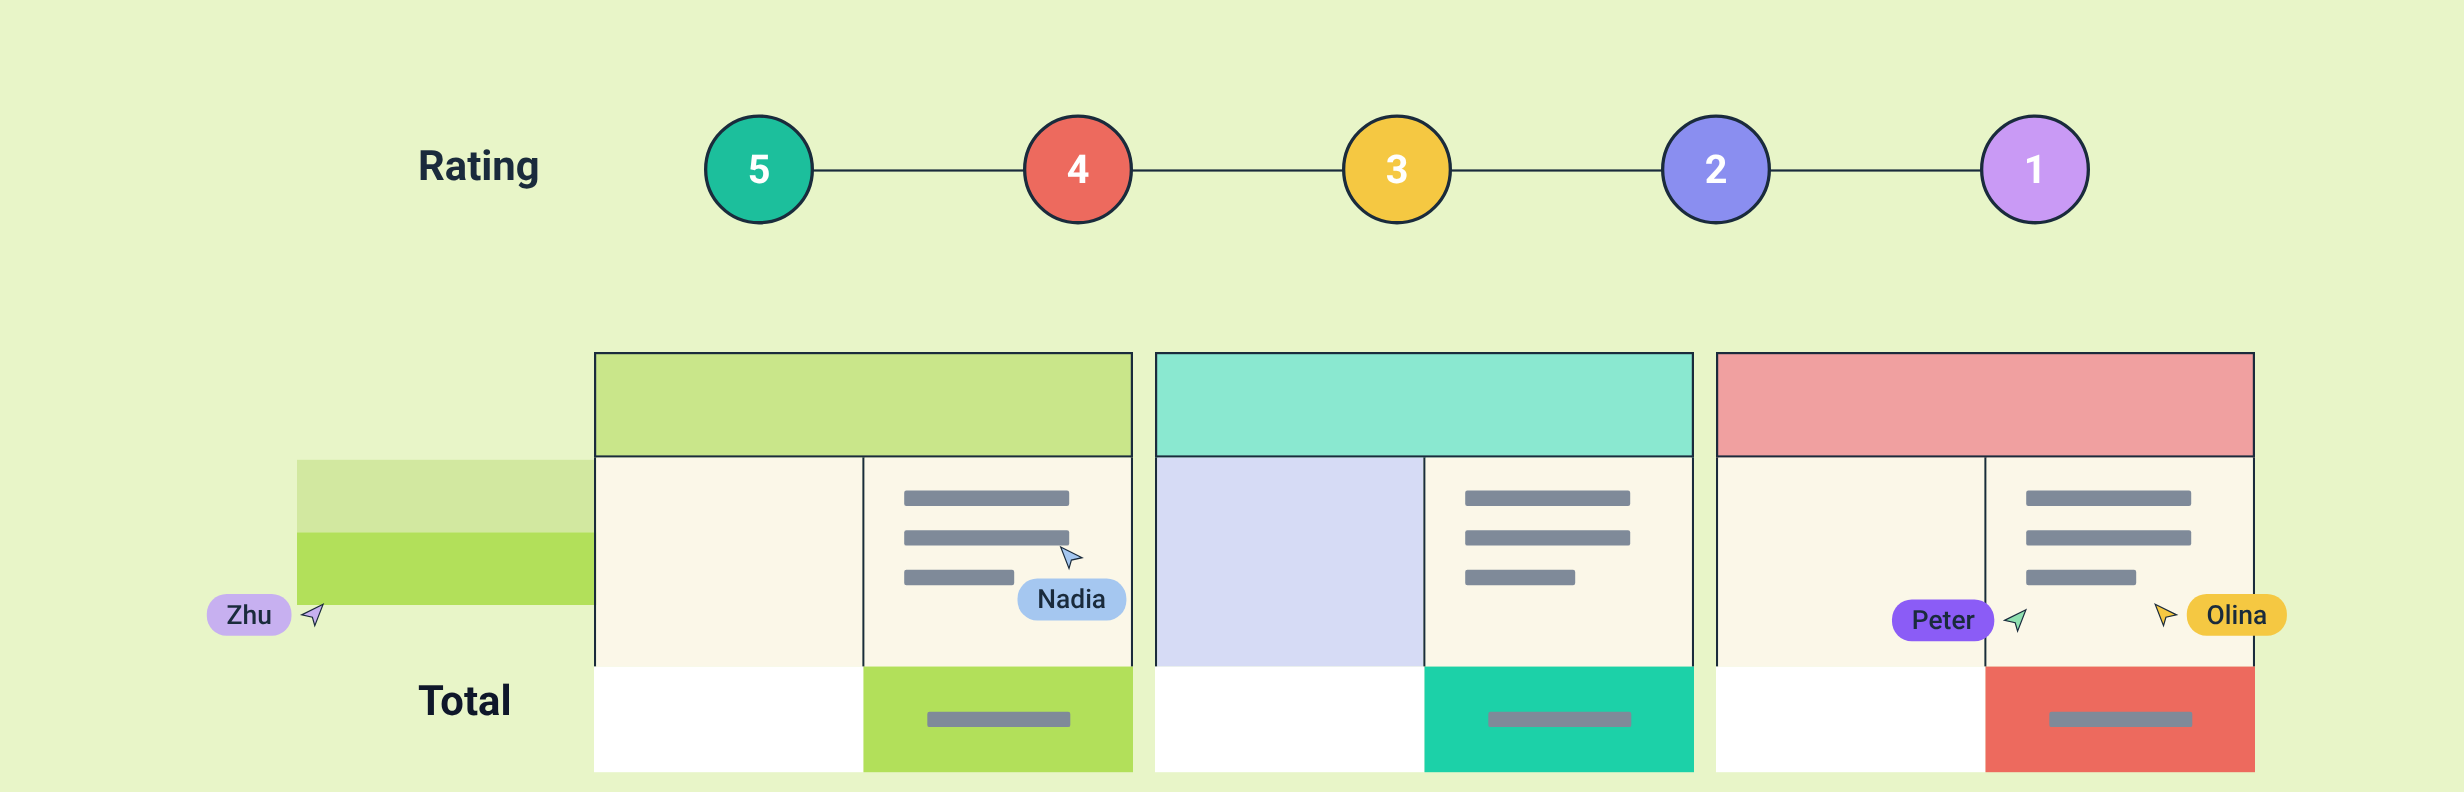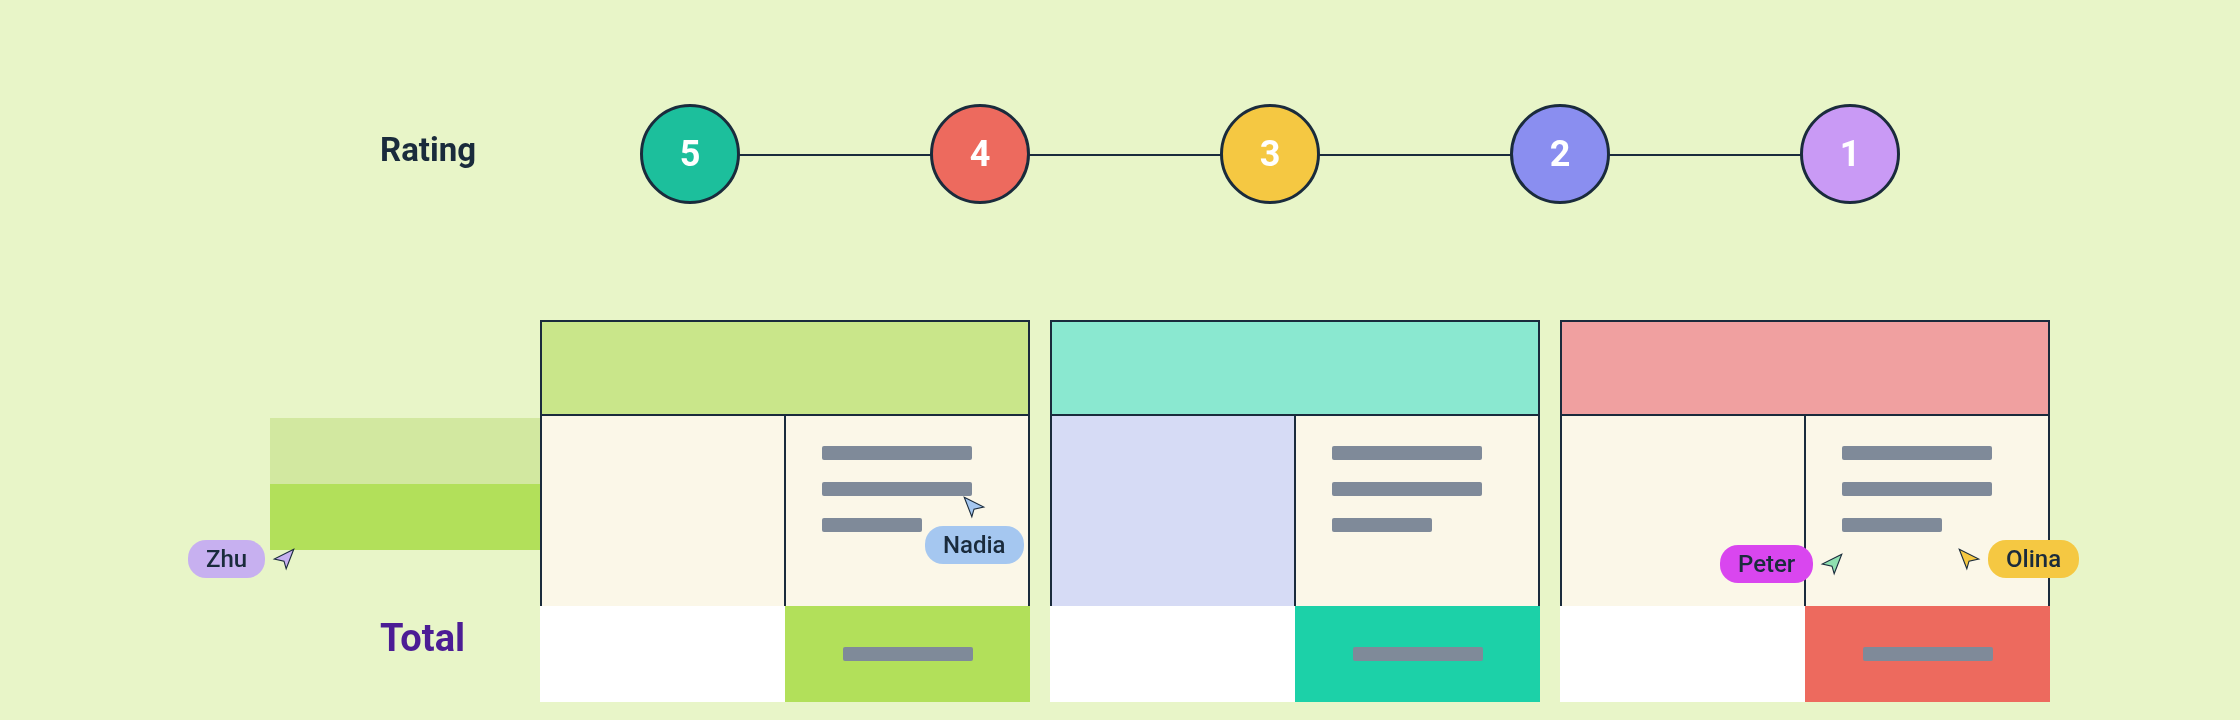--- a/index.html
+++ b/index.html
@@ -1,38 +1,38 @@
 <!DOCTYPE html>
 <html><head>
 <meta charset="utf-8">
 <style>
   html,body{margin:0;padding:0;width:2240px;height:720px;background:#e8f5c8;font-family:-apple-system,BlinkMacSystemFont,"Segoe UI",Roboto,sans-serif;overflow:hidden;}
   *{box-sizing:border-box;}
 
-  .rating-label{position:absolute;left:380px;top:130px;font-size:33px;font-weight:700;color:#1a2b3c;}
+  .rating-label{position:absolute;left:380px;top:130px;font-size:38px;font-weight:700;color:#1a2b3c;}
   .rating-row{position:absolute;left:640px;top:104px;width:1260px;height:100px;}
   .rating-line{position:absolute;left:50px;top:50px;right:50px;height:2px;background:#1a2b3c;}
   .rating-circle{position:absolute;top:0;width:100px;height:100px;border-radius:50%;border:3px solid #1a2b3c;display:flex;align-items:center;justify-content:center;color:#fff;font-size:36px;font-weight:700;}
 
   .table-wrap{position:absolute;left:540px;top:320px;}
   .col-group{position:absolute;top:0;width:490px;}
   .col-header{position:absolute;top:0;left:0;right:0;height:96px;border:2px solid #1a2b3c;}
   .col-body{position:absolute;top:96px;left:0;right:0;height:190px;border-left:2px solid #1a2b3c;border-right:2px solid #1a2b3c;display:flex;}
   .col-body .half{flex:1;}
   .col-body .divider{width:2px;background:#1a2b3c;}
   .col-total{position:absolute;top:286px;left:0;right:0;height:96px;display:flex;}
   .col-total .half{flex:1;display:flex;align-items:center;justify-content:center;}
   .lines{display:flex;flex-direction:column;gap:22px;padding:30px 36px;}
   .line{height:14px;width:150px;background:#7f8a99;border-radius:2px;}
   .line.short{width:100px;}
   .line.total{height:14px;width:130px;background:#7f8a99;border-radius:2px;}
 
   .side-tabs{position:absolute;left:270px;top:418px;}
   .side-tab{width:278px;height:66px;}
-  .total-label{position:absolute;left:380px;top:616px;font-size:38px;font-weight:700;color:#4c1d95;}
+  .total-label{position:absolute;left:380px;top:616px;font-size:38px;font-weight:700;color:#0f172a;}
 
   .cursor-tag{position:absolute;display:flex;align-items:center;gap:6px;z-index:10;}
   .tag-label{padding:5px 18px;border-radius:18px;font-size:24px;font-weight:500;color:#1a2b3c;}
 </style>
 </head>
 <body>
 
 <div class="rating-label">Rating</div>
 
 <div class="rating-row">
@@ -123,21 +123,21 @@
         <path d="M21 3 L3 12 L12 14 L14 21 Z" fill="#c7b0f0" stroke="#1a2b3c" stroke-width="1"></path>
       </svg>
     </div>
     <div class="cursor-tag" style="left: 925px; top: 494px; flex-direction: column;">
       <svg width="26" height="26" viewBox="0 0 24 24">
         <path d="M3 3 L21 12 L12 14 L10 21 Z" fill="#a5c7f0" stroke="#1a2b3c" stroke-width="1"></path>
       </svg>
       <div class="tag-label" style="background: rgb(165, 199, 240);">Nadia</div>
     </div>
     <div class="cursor-tag" style="left: 1720px; top: 545px;">
-      <div class="tag-label" style="background: #d946ef;">Peter</div>
+      <div class="tag-label" style="background: #8b5cf6;">Peter</div>
       <svg width="26" height="26" viewBox="0 0 24 24">
         <path d="M21 3 L3 12 L12 14 L14 21 Z" fill="#8fe0b0" stroke="#1a2b3c" stroke-width="1"></path>
       </svg>
     </div>
     <div class="cursor-tag" style="left: 1956px; top: 540px;">
       <svg width="26" height="26" viewBox="0 0 24 24">
         <path d="M3 3 L21 12 L12 14 L10 21 Z" fill="#f5c842" stroke="#1a2b3c" stroke-width="1"></path>
       </svg>
       <div class="tag-label" style="background: rgb(245, 200, 66);">Olina</div>
     </div>

